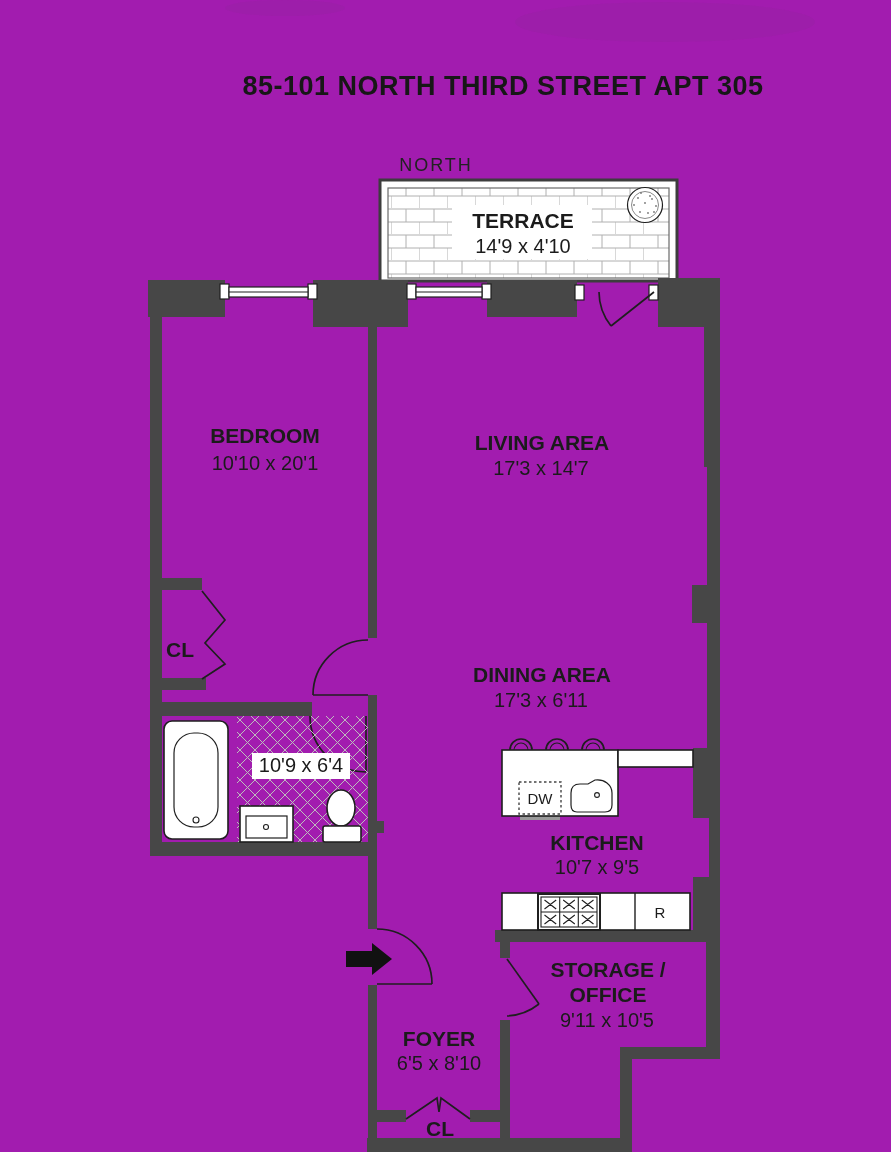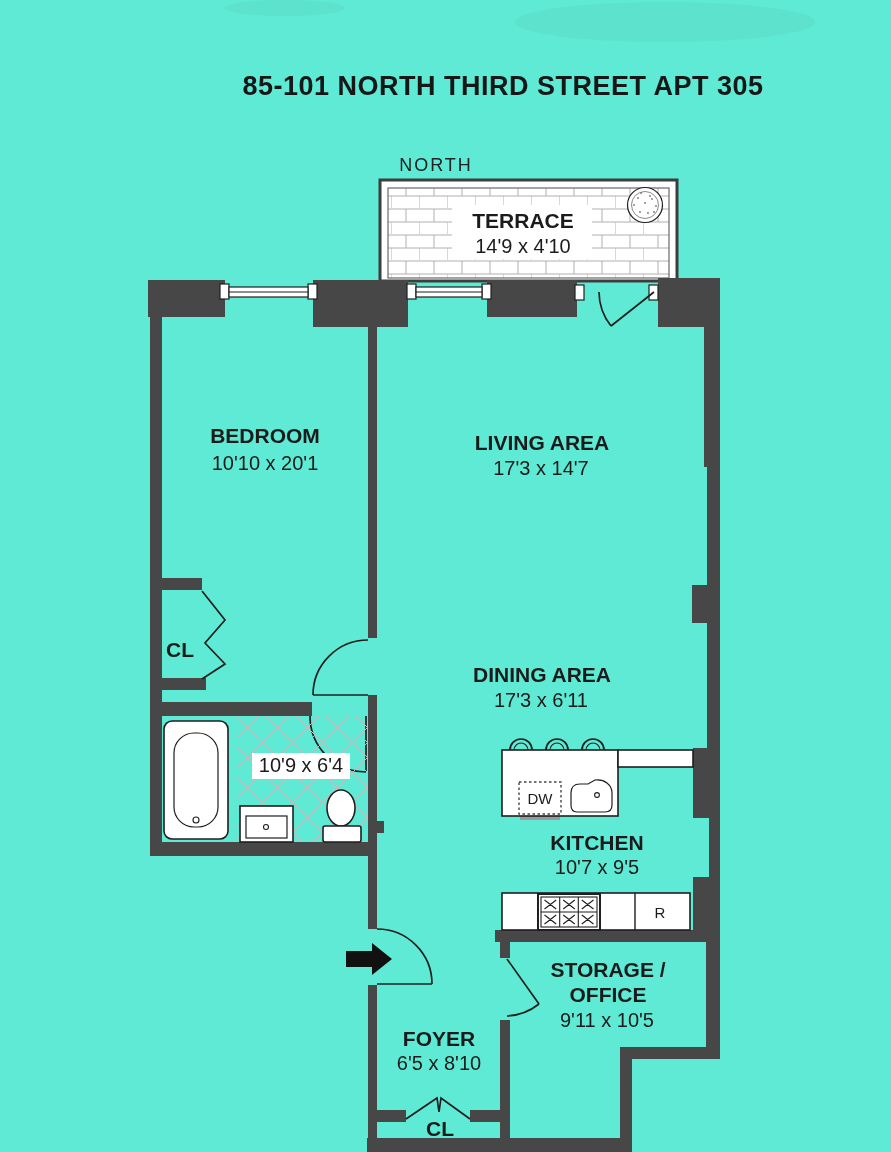--- a/index.html
+++ b/index.html
@@ -1,16 +1,16 @@
 <!DOCTYPE html>
 <html><head>
 <meta charset="utf-8">
 <style>
   html,body{margin:0;padding:0;background:#fff;}
-  .page{position:relative;width:891px;height:1152px;background:#5eead4;overflow:hidden;
+  .page{position:relative;width:891px;height:1152px;background:#a21caf;overflow:hidden;
         font-family:"Liberation Sans",sans-serif;}
   svg{display:block}
   .w{fill:#474747;stroke:none}
   .fx{fill:#ffffff;stroke:#1f1f1f;stroke-width:1.6}
   .fx2{fill:#ffffff;stroke:#1f1f1f;stroke-width:1.2}
   .ln{fill:none;stroke:#1f1f1f;stroke-width:1.7}
   .thin{fill:none;stroke:#1f1f1f;stroke-width:1.1}
   .plate{fill:#ffffff;stroke:none}
   .title{font:700 27px "Liberation Sans",sans-serif;letter-spacing:.5px;fill:#171717;text-anchor:middle}
   .north{font:400 18px "Liberation Sans",sans-serif;letter-spacing:2px;fill:#222;text-anchor:middle}

